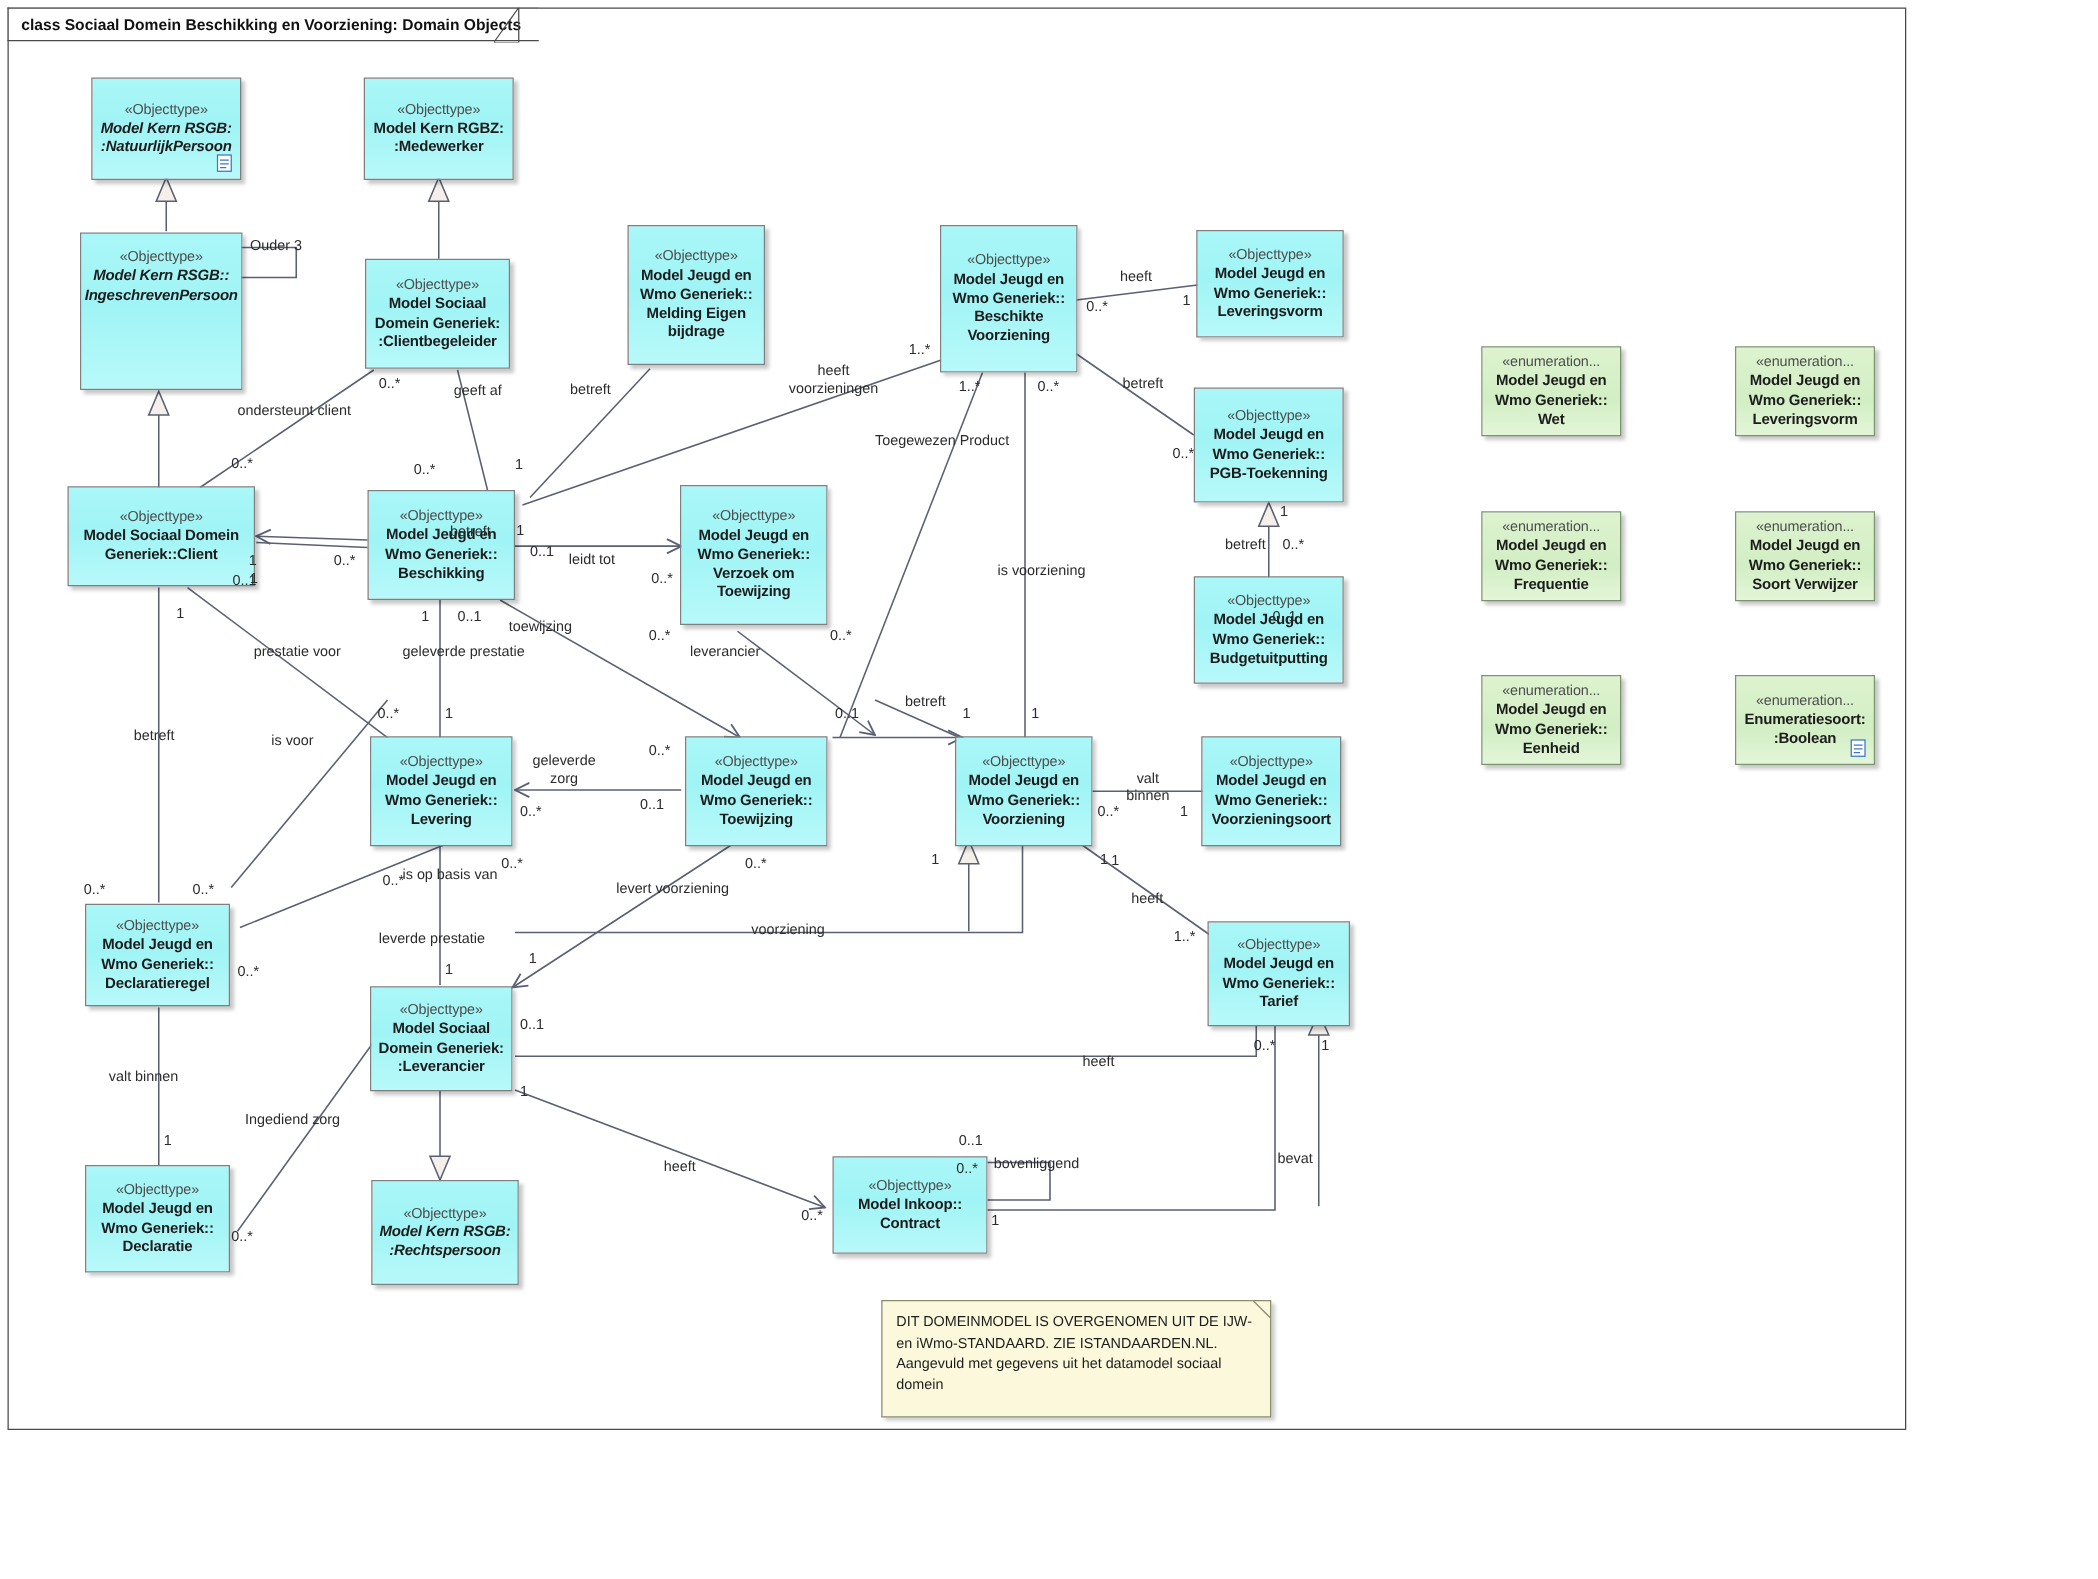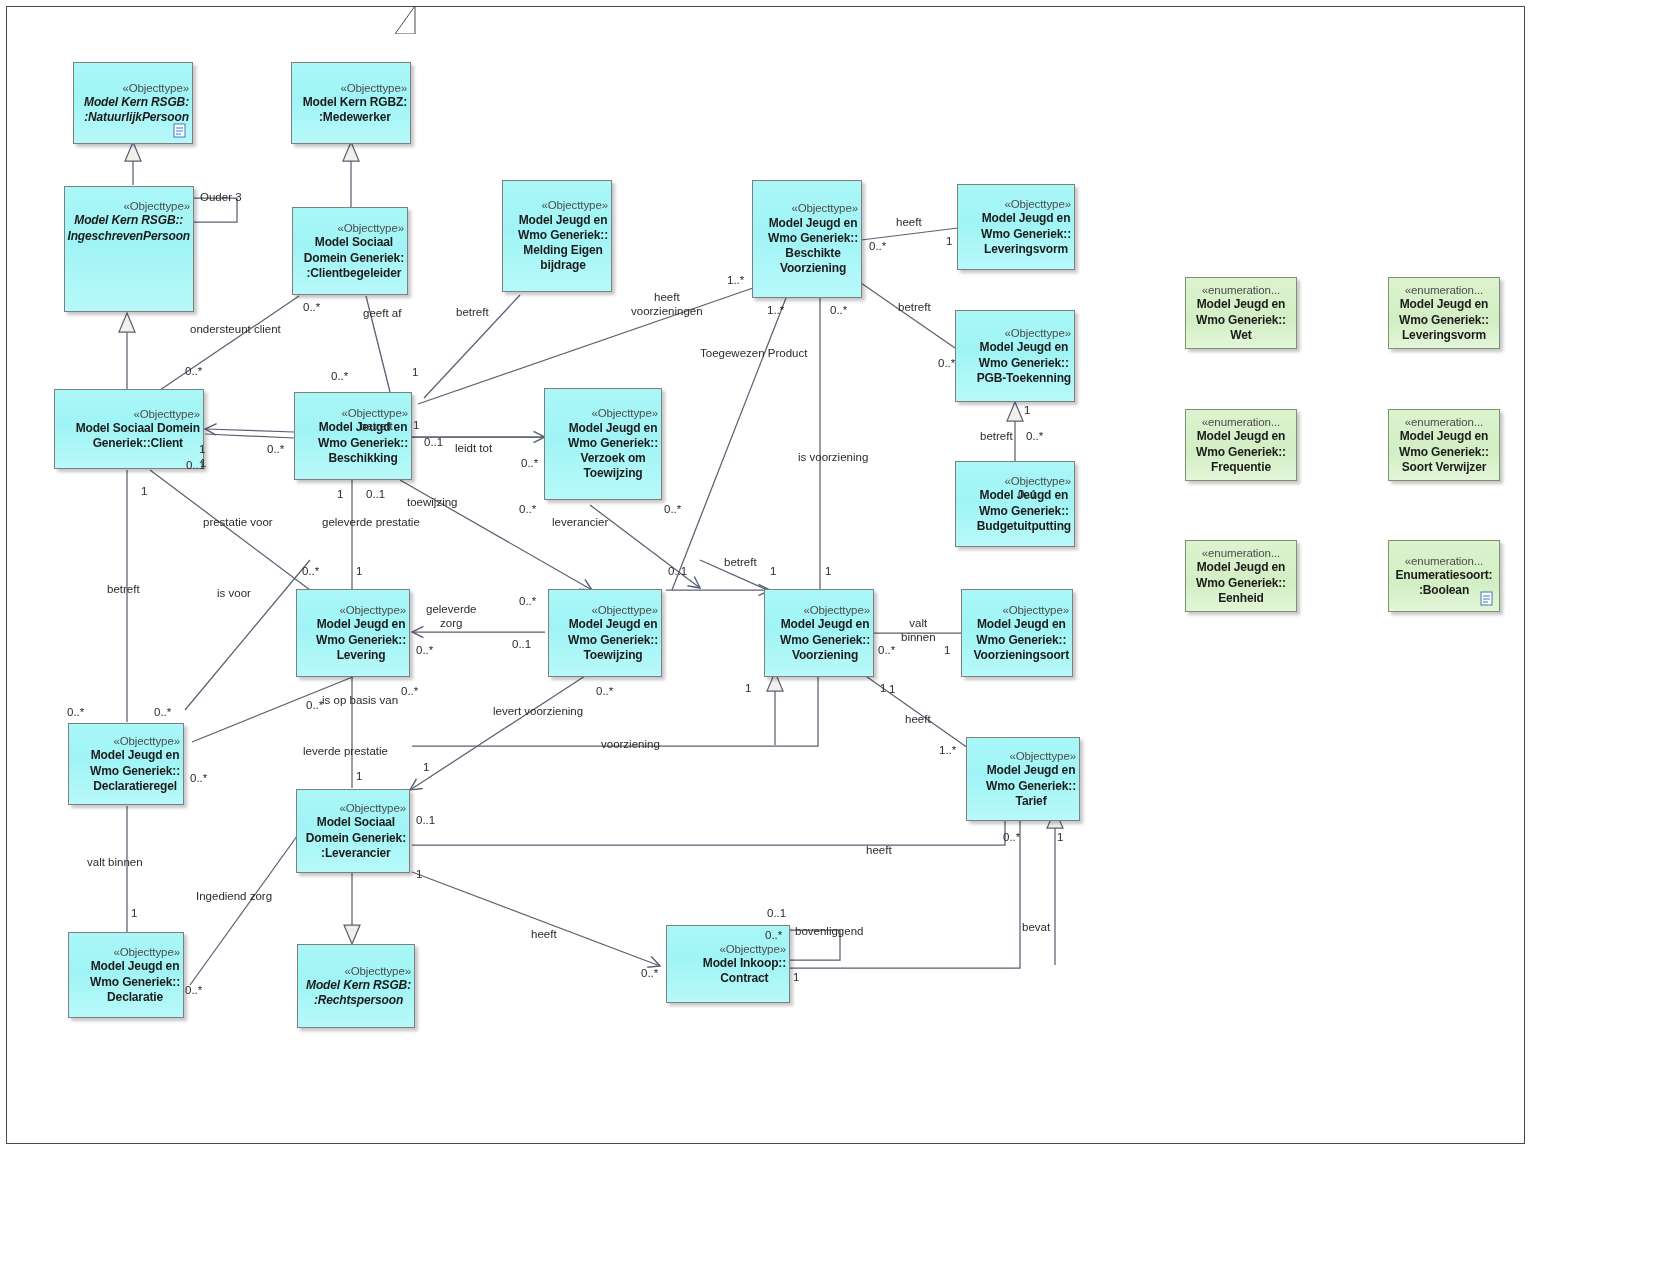--- a/index.html
+++ b/index.html
@@ -64,21 +64,20 @@
     flex-direction: column;
     align-items: center;
     justify-content: center;
     text-align: center;
     padding: 4px 3px;
     overflow: hidden;
   }
   .node.objecttype {
     background: #9ff5f5;
     background: linear-gradient(180deg,#aaf7f8 0%, #a0f4f5 45%, #b8f9fa 100%);
-    align-items: flex-end;
   }
   .node.enumeration {
     background: #d6f0c8;
     background: linear-gradient(180deg,#ddf3cf 0%, #d2eec4 60%, #e3f6d8 100%);
     border-color: #7b9470;
   }
   .stereotype {
     font-size: 11.5px;
     color: #4d4d4d;
     line-height: 1.25;
@@ -154,20 +153,23 @@
     stroke-width: 1.25;
   }
   #links .hollow { fill: #f5efe9; stroke: #5a6073; stroke-width: 1.25; }
 </style>
 </head>
 <body>
 
 <div id="canvas">
 
   <div id="frame"></div>
+  <div id="frame-tab">
+    <span>class Sociaal Domein Beschikking en Voorziening: Domain Objects</span>
+  </div>
   <div id="frame-tab-corner" style="left:395px;">
     <svg width="22" height="29" viewBox="0 0 22 29">
         <polyline points="0,28 20,28 20,0" stroke="#4a4a4a" stroke-width="1" fill="none"></polyline>
         <line x1="0" y1="28" x2="20" y2="0" stroke="#4a4a4a" stroke-width="1"></line>
       </svg>
   </div>
 
   <svg id="links">
     <defs>
       <marker id="arrow" viewBox="0 0 12 12" refX="11" refY="6" markerWidth="11" markerHeight="11" orient="auto">
@@ -465,20 +467,29 @@
     <span class="doc-icon">
         <svg viewBox="0 0 13 15">
           <rect x="1" y="1" width="11" height="13" fill="#fff" stroke="#3b78c3"></rect>
           <line x1="3" y1="5" x2="10" y2="5" stroke="#3b78c3"></line>
           <line x1="3" y1="8" x2="10" y2="8" stroke="#3b78c3"></line>
           <line x1="3" y1="11" x2="8" y2="11" stroke="#3b78c3"></line>
         </svg>
       </span>
   </div>
 
+  <div class="note" style="left:705px;top:1040px;width:312px;height:94px;">
+    <span class="note-fold">
+        <svg viewBox="0 0 15 15">
+          <polygon points="0,0 15,15 0,15" fill="#fbf8dc" stroke="none"></polygon>
+          <polyline points="0,0 15,15" stroke="#8a8a6e" fill="none"></polyline>
+        </svg>
+      </span>
+    <span>DIT DOMEINMODEL IS OVERGENOMEN UIT DE IJW- en iWmo-STANDAARD. ZIE ISTANDAARDEN.NL. Aangevuld met gegevens uit het datamodel sociaal domein</span>
+  </div>
 
   <div class="lbl" style="left:200px;top:192px;">Ouder 3</div>
   <div class="lbl" style="left:190px;top:324px;">ondersteunt client</div>
   <div class="lbl" style="left:363px;top:308px;">geeft af</div>
   <div class="lbl" style="left:456px;top:307px;">betreft</div>
   <div class="lbl" style="left:631px;top:290px;white-space:pre-line;text-align:center;line-height:1.25;">heeft
 voorzieningen</div>
   <div class="lbl" style="left:896px;top:217px;">heeft</div>
   <div class="lbl" style="left:898px;top:302px;">betreft</div>
   <div class="lbl" style="left:980px;top:431px;">betreft</div>

